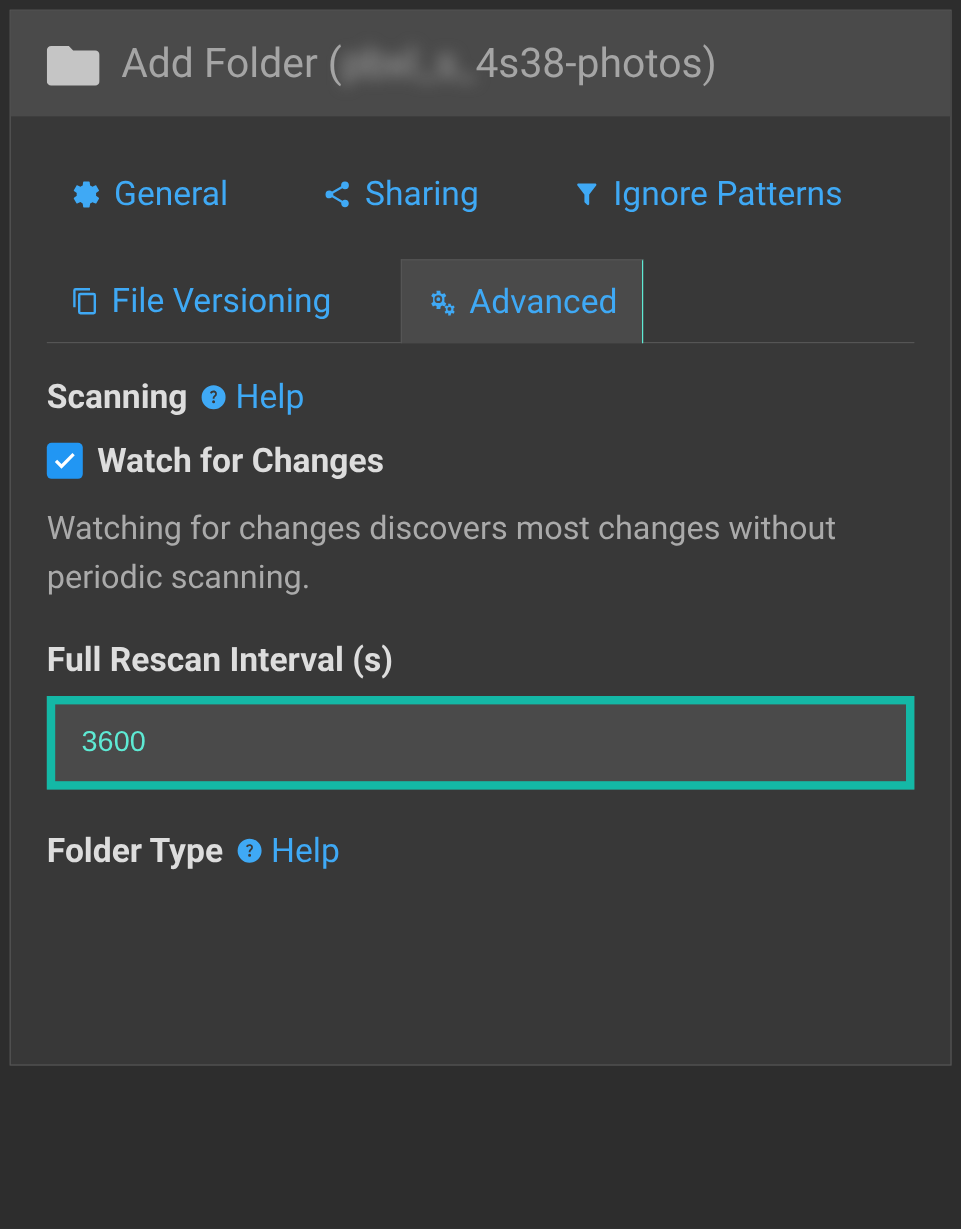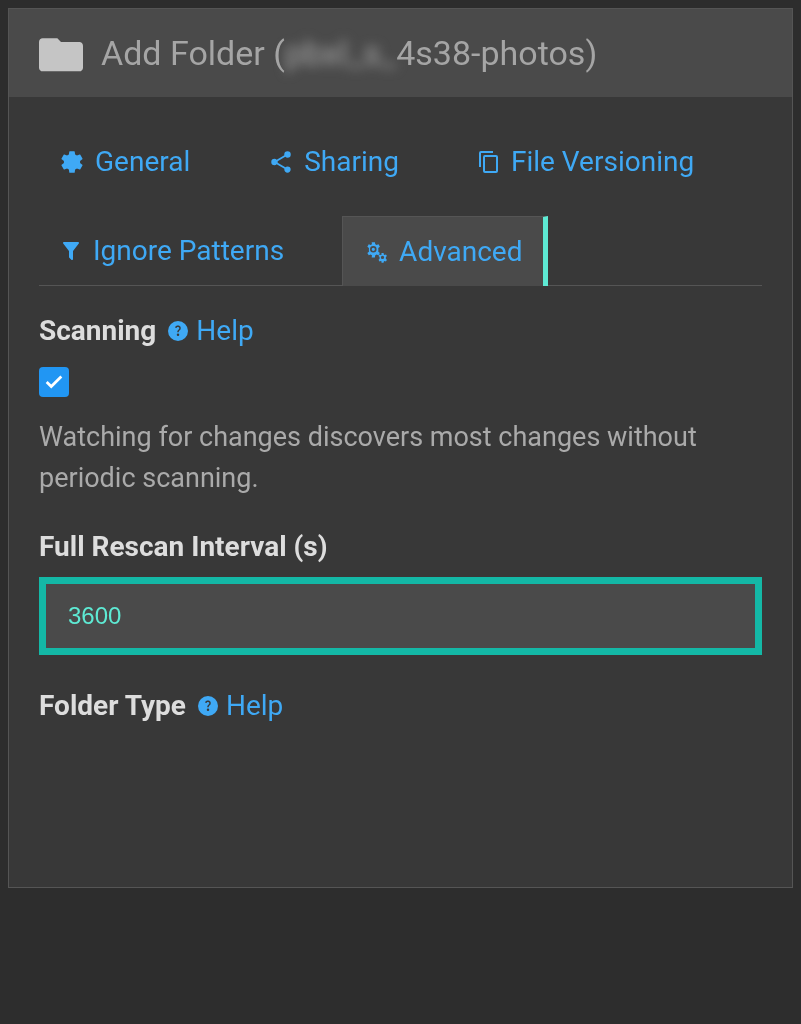--- a/index.html
+++ b/index.html
@@ -58,21 +58,21 @@
       color: #3fa9f5;
       font-size: 28px;
       cursor: pointer;
       border: none;
       background: transparent;
     }
     .tab.active {
       background: #4a4a4a;
       border-top: 1px solid #555;
       border-left: 1px solid #555;
-      border-right: 5px solid #5eead4;
+      border-right: 1px solid #5eead4;
       margin-bottom: -1px;
     }
     .tab-icon {
       width: 26px;
       height: 26px;
       fill: #3fa9f5;
       flex-shrink: 0;
     }
     .tab-icon-sm {
       width: 24px;
@@ -206,29 +206,29 @@
         <span>General</span>
       </div>
       <div class="tab">
         <svg class="tab-icon" viewBox="0 0 24 24">
           <path d="M18,16.08C17.24,16.08 16.56,16.38 16.04,16.85L8.91,12.7C8.96,12.47 9,12.24 9,12C9,11.76 8.96,11.53 8.91,11.3L15.96,7.19C16.5,7.69 17.21,8 18,8A3,3 0 0,0 21,5A3,3 0 0,0 18,2A3,3 0 0,0 15,5C15,5.24 15.04,5.47 15.09,5.7L8.04,9.81C7.5,9.31 6.79,9 6,9A3,3 0 0,0 3,12A3,3 0 0,0 6,15C6.79,15 7.5,14.69 8.04,14.19L15.16,18.34C15.11,18.55 15.08,18.77 15.08,19C15.08,20.61 16.39,21.91 18,21.91C19.61,21.91 20.92,20.61 20.92,19A2.92,2.92 0 0,0 18,16.08Z"></path>
         </svg>
         <span>Sharing</span>
       </div>
       <div class="tab">
         <svg class="tab-icon-sm" viewBox="0 0 24 24">
+          <path d="M14,12V19.88C14.04,20.18 13.94,20.5 13.71,20.71C13.32,21.1 12.69,21.1 12.3,20.71L10.29,18.7C10.06,18.47 9.96,18.16 10,17.87V12H9.97L4.21,4.62C3.87,4.19 3.95,3.56 4.38,3.22C4.57,3.08 4.78,3 5,3H19C19.22,3 19.43,3.08 19.62,3.22C20.05,3.56 20.13,4.19 19.79,4.62L14.03,12H14Z"></path>
+        </svg>
+        <span>Ignore Patterns</span>
+      </div>
+      <div class="tab">
+        <svg class="tab-icon-sm" viewBox="0 0 24 24">
           <path d="M16,1H4A2,2 0 0,0 2,3V17H4V3H16V1M19,5H8A2,2 0 0,0 6,7V21A2,2 0 0,0 8,23H19A2,2 0 0,0 21,21V7A2,2 0 0,0 19,5M19,21H8V7H19V21Z"></path>
         </svg>
         <span>File Versioning</span>
-      </div>
-      <div class="tab">
-        <svg class="tab-icon-sm" viewBox="0 0 24 24">
-          <path d="M14,12V19.88C14.04,20.18 13.94,20.5 13.71,20.71C13.32,21.1 12.69,21.1 12.3,20.71L10.29,18.7C10.06,18.47 9.96,18.16 10,17.87V12H9.97L4.21,4.62C3.87,4.19 3.95,3.56 4.38,3.22C4.57,3.08 4.78,3 5,3H19C19.22,3 19.43,3.08 19.62,3.22C20.05,3.56 20.13,4.19 19.79,4.62L14.03,12H14Z"></path>
-        </svg>
-        <span>Ignore Patterns</span>
       </div>
       <div class="tab active">
         <svg class="tab-icon" viewBox="0 0 24 24">
           <path d="M9.5,6.5A3,3 0 0,0 6.5,9.5A3,3 0 0,0 9.5,12.5A3,3 0 0,0 12.5,9.5A3,3 0 0,0 9.5,6.5M9.5,8A1.5,1.5 0 0,1 11,9.5A1.5,1.5 0 0,1 9.5,11A1.5,1.5 0 0,1 8,9.5A1.5,1.5 0 0,1 9.5,8M8,17L8.3,15.1C7.9,14.9 7.5,14.7 7.1,14.4L5.3,15.1L4,12.9L5.5,11.7L5.45,11L5.45,9L5.5,8.3L4,7.1L5.3,4.9L7.1,5.6C7.5,5.3 7.9,5.1 8.3,4.9L8,3H11L11.3,4.9C11.7,5.1 12.1,5.3 12.5,5.6L14.3,4.9L15.6,7.1L14.1,8.3L14.15,9L14.15,11L14.1,11.7L15.6,12.9L14.3,15.1L12.5,14.4C12.1,14.7 11.7,14.9 11.3,15.1L11,17H8M18,15.5A1.5,1.5 0 0,0 16.5,17A1.5,1.5 0 0,0 18,18.5A1.5,1.5 0 0,0 19.5,17A1.5,1.5 0 0,0 18,15.5M17,22L17.2,20.7C16.9,20.6 16.7,20.4 16.4,20.2L15.2,20.7L14.3,19.2L15.3,18.4L15.27,17.5L15.3,16.6L14.3,15.8L15.2,14.3L16.4,14.8C16.7,14.6 16.9,14.4 17.2,14.3L17,13H19L19.2,14.3C19.5,14.4 19.7,14.6 20,14.8L21.2,14.3L22.1,15.8L21.1,16.6L21.13,17.5L21.1,18.4L22.1,19.2L21.2,20.7L20,20.2C19.7,20.4 19.5,20.6 19.2,20.7L19,22H17Z"></path>
         </svg>
         <span>Advanced</span>
       </div>
     </div>
 
     <div class="section-header">
@@ -240,20 +240,21 @@
         <span>Help</span>
       </span>
     </div>
 
     <div class="checkbox-row">
       <div class="checkbox">
         <svg viewBox="0 0 24 24">
           <polyline points="20 6 9 17 4 12"></polyline>
         </svg>
       </div>
+      <span class="checkbox-label">Watch for Changes</span>
     </div>
 
     <p class="description">Watching for changes discovers most changes without periodic scanning.</p>
 
     <div class="field-label">Full Rescan Interval (s)</div>
     <input class="input" type="text" value="3600" style="">
 
     <div class="section-header">
       <span class="field-label" style="margin-bottom:0">Folder Type</span>
       <span class="help-link">

